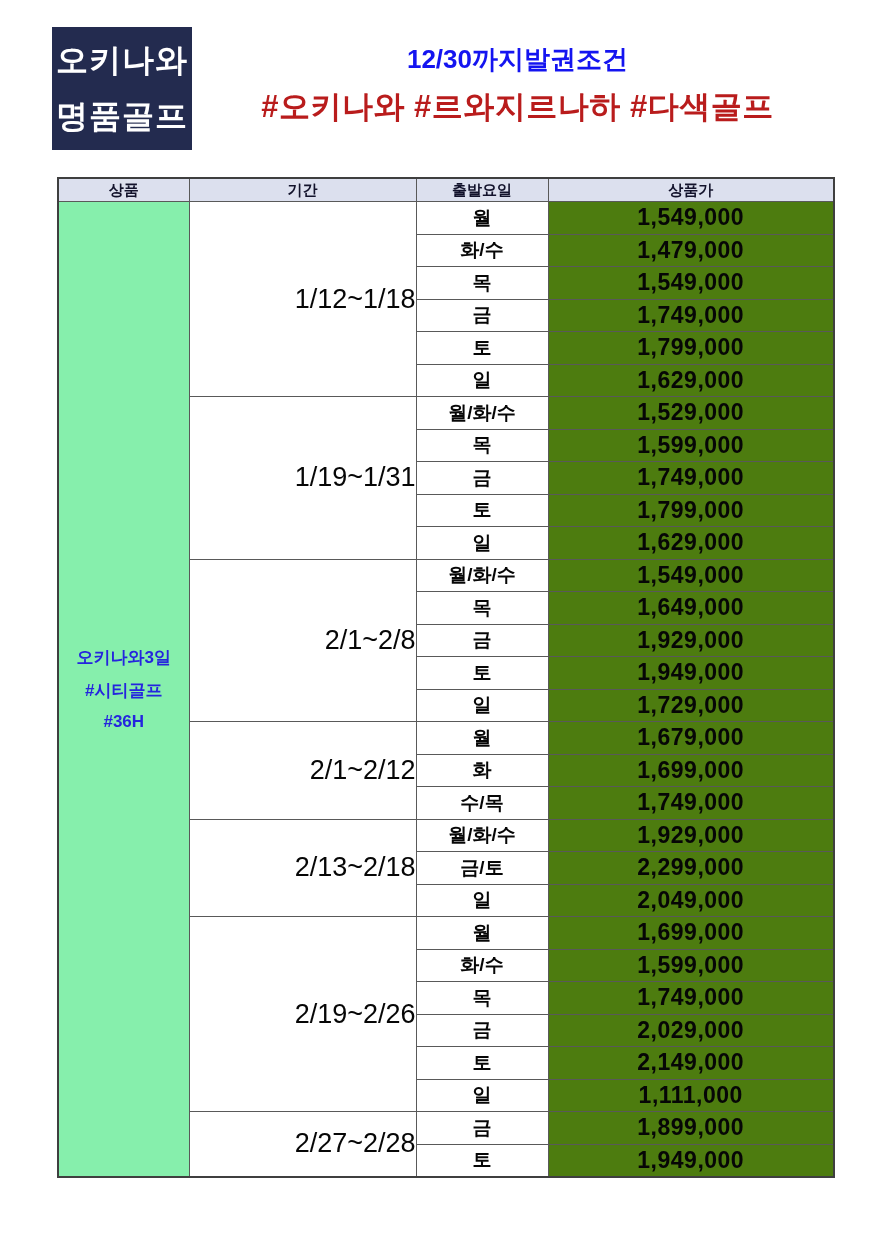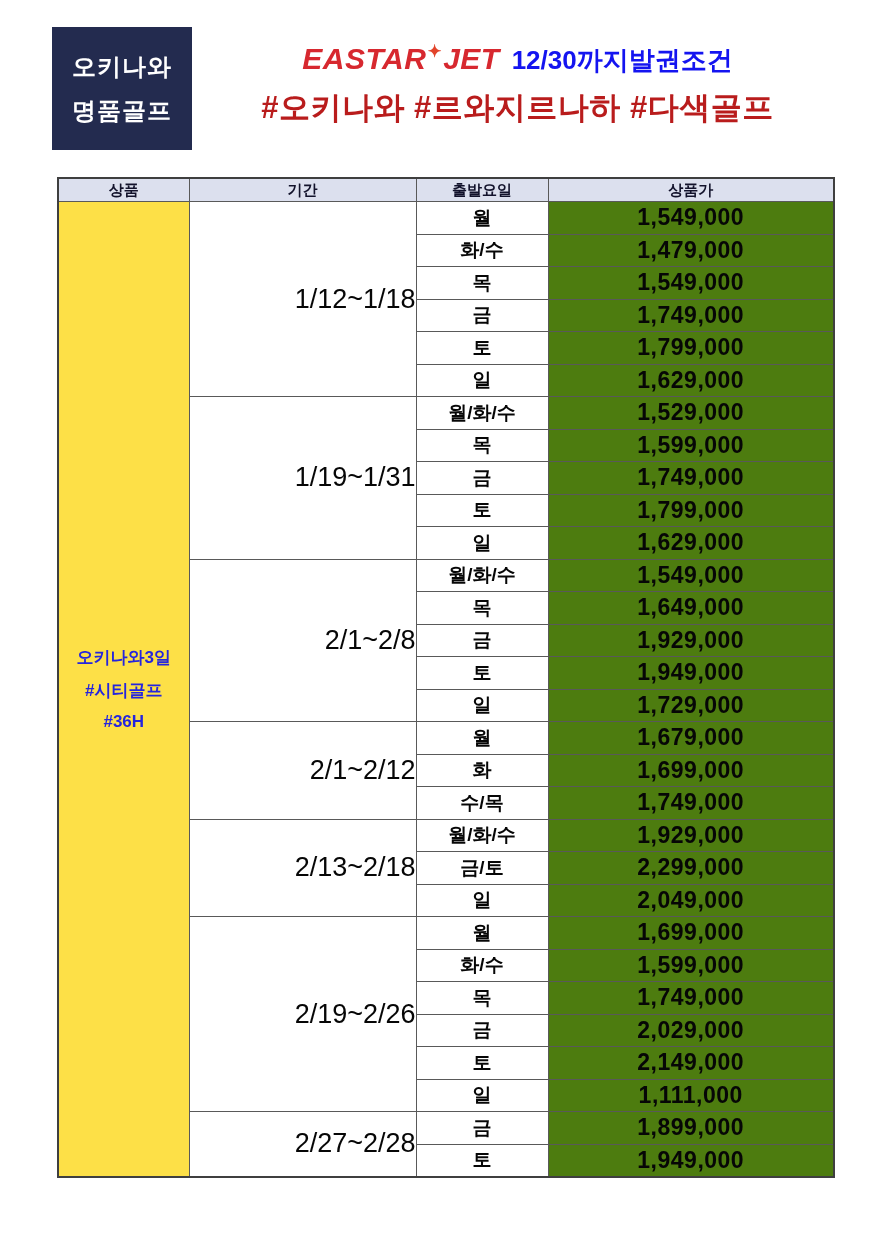--- a/index.html
+++ b/index.html
@@ -13,21 +13,21 @@
 
   
   .badge {
     position:absolute; left:52px; top:27px;
     width:140px; height:123px;
     background:#232b4f;
     color:#ffffff;
     display:flex; flex-direction:column;
     justify-content:center; align-items:center;
     gap:12px;
-    font-weight:bold; font-size:24px;
+    font-weight:bold; font-size:32px;
     letter-spacing:1px;
   }
   .header-right {
     position:absolute; left:195px; top:42px;
     width:645px; text-align:center;
   }
   .logo-line {
     display:flex; justify-content:center; align-items:baseline;
     gap:12px;
     font-size:26px; font-weight:bold; color:#1c2749;
@@ -66,21 +66,21 @@
     padding:0;
   }
   .price-table thead th {
     background:#dce0ee;
     height:22px;
     font-size:15px; font-weight:bold; color:#12122b;
     text-align:center;
   }
   .price-table tbody tr { height:32.5px; }
   td.product-cell {
-    background:#fde047;
+    background:#86efac;
     color:#2525de;
     font-weight:bold; font-size:17px;
     text-align:center; vertical-align:middle;
   }
   .product-line { margin:10px 0; }
   td.period-cell {
     font-size:27px; font-weight:normal; color:#060606;
     text-align:right; vertical-align:middle;
     background:#ffffff;
   }
@@ -99,21 +99,20 @@
 </head>
 <body>
 
 <div class="badge">
   <div>오키나와</div>
   <div>명품골프</div>
 </div>
 
 <div class="header-right">
   <div class="logo-line">
-    <span class="logo"><span>EASTAR</span><span class="logo-star">✦</span><span>JET</span></span>
     <span class="condition">12/30까지발권조건</span>
   </div>
   <div class="hashtags">#오키나와 #르와지르나하 #다색골프</div>
 </div>
 
 <table class="price-table">
   <colgroup>
     <col style="width:131px">
     <col style="width:227px">
     <col style="width:132px">

